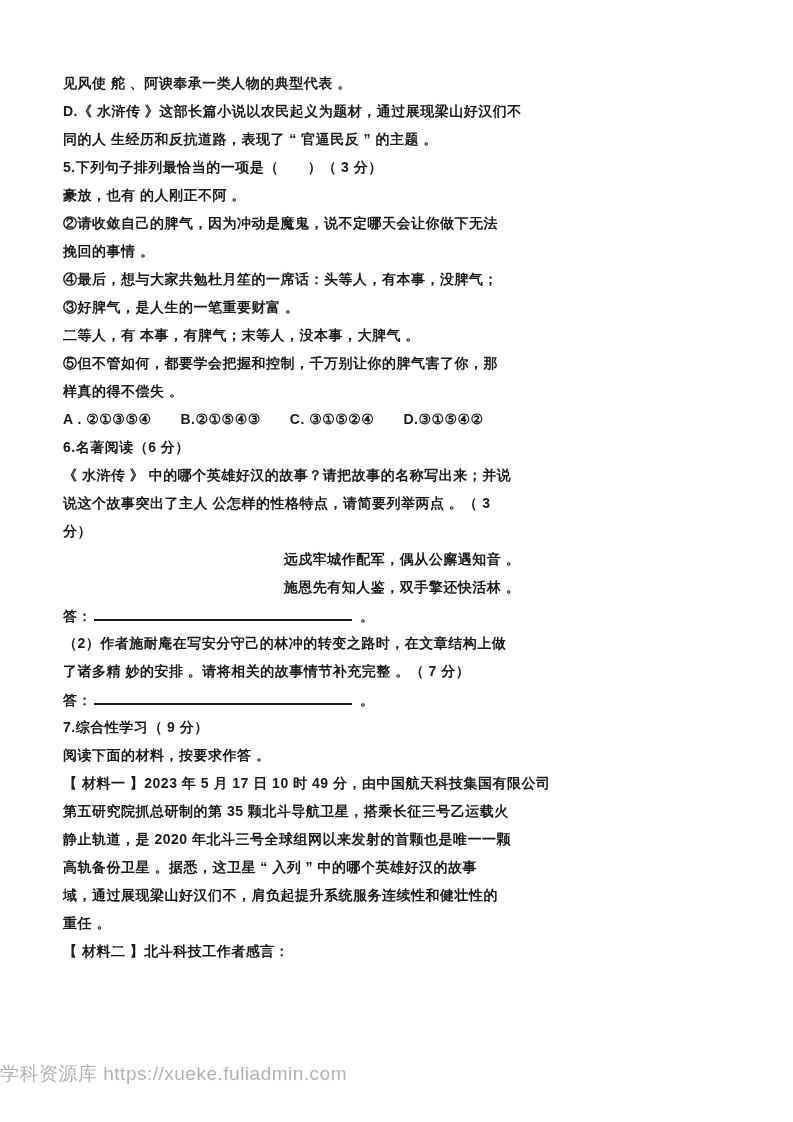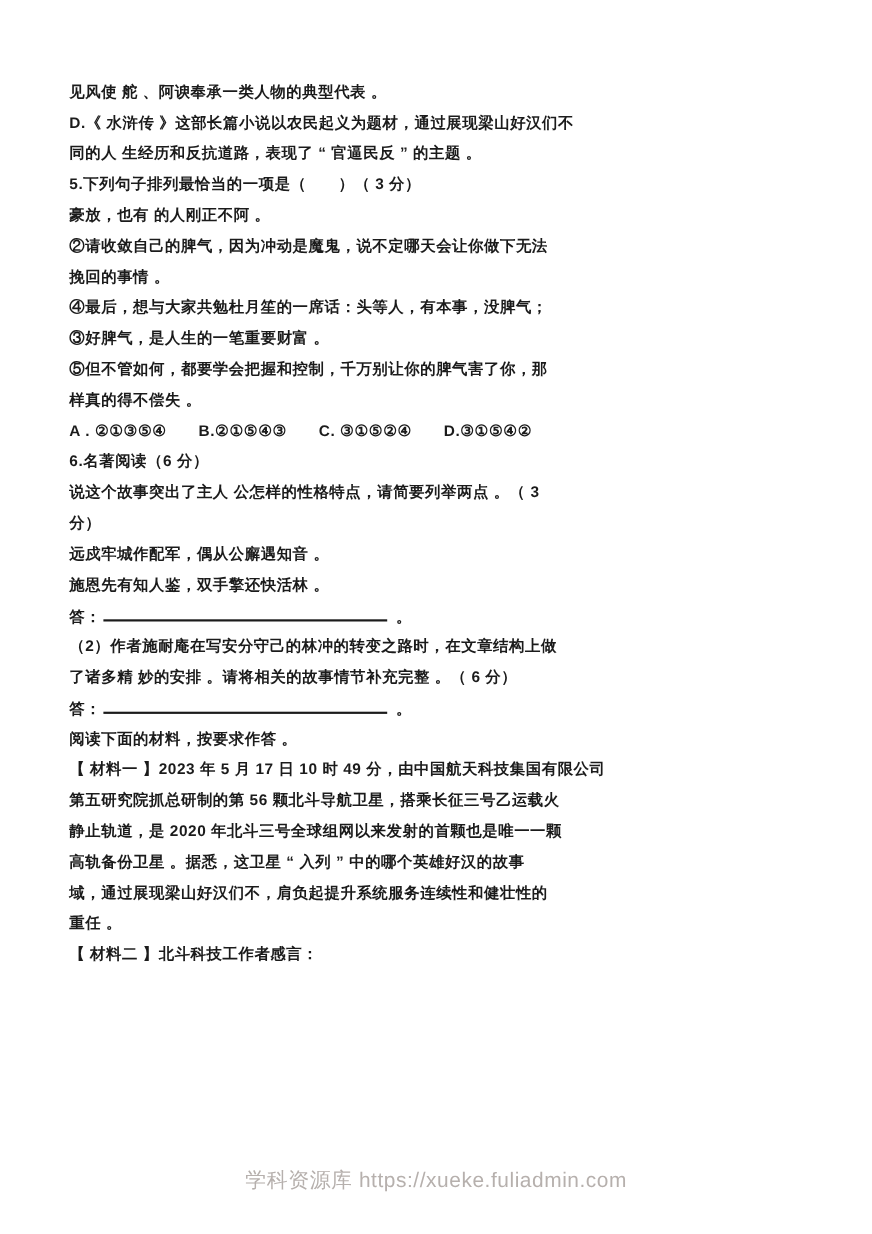--- a/index.html
+++ b/index.html
@@ -24,72 +24,75 @@
   .line {
     height: 28px;
     line-height: 28px;
     font-size: 14px;
     font-weight: 700;
     letter-spacing: 0.5px;
     color: #1b1b1b;
     white-space: nowrap;
   }
   .line.center {
-    text-align: left;
+    text-align: center;
   }
   .blank {
     display: inline-block;
     width: 258px;
     height: 18px;
     border-bottom: 2px solid #1b1b1b;
     margin: 0 8px 0 2px;
   }
   .footer {
     position: absolute;
     left: 0;
     right: 0;
     top: 1062px;
     height: 24px;
     line-height: 24px;
-    text-align: center;
+    text-align: left;
     font-size: 19px;
     font-weight: 400;
     letter-spacing: 0.5px;
     color: #b6b0ad;
   }
 </style>
 </head>
 <body>
 
 <div class="page" style="background: rgb(255, 255, 255);">
   <div class="doc" id="doc" style="color: rgb(27, 27, 27);">
       <div class="line">见风使 舵 、阿谀奉承一类人物的典型代表 。</div>
       <div class="line">D.《 水浒传 》这部长篇小说以农民起义为题材，通过展现梁山好汉们不</div>
       <div class="line">同的人 生经历和反抗道路，表现了 “ 官逼民反 ” 的主题 。</div>
       <div class="line">5.下列句子排列最恰当的一项是（　　）（ 3 分）</div>
       <div class="line">豪放，也有 的人刚正不阿 。</div>
       <div class="line">②请收敛自己的脾气，因为冲动是魔鬼，说不定哪天会让你做下无法</div>
       <div class="line">挽回的事情 。</div>
       <div class="line">④最后，想与大家共勉杜月笙的一席话：头等人，有本事，没脾气；</div>
       <div class="line">③好脾气，是人生的一笔重要财富 。</div>
+      <div class="line">二等人，有 本事，有脾气；末等人，没本事，大脾气 。</div>
       <div class="line">⑤但不管如何，都要学会把握和控制，千万别让你的脾气害了你，那</div>
       <div class="line">样真的得不偿失 。</div>
       <div class="line">A . ②①③⑤④　　B.②①⑤④③　　C. ③①⑤②④　　D.③①⑤④②</div>
       <div class="line">6.名著阅读（6 分）</div>
+      <div class="line">《 水浒传 》 中的哪个英雄好汉的故事？请把故事的名称写出来；并说</div>
       <div class="line">说这个故事突出了主人 公怎样的性格特点，请简要列举两点 。（ 3</div>
       <div class="line">分）</div>
       <div class="line center">远戍牢城作配军，偶从公廨遇知音 。</div>
       <div class="line center">施恩先有知人鉴，双手擎还快活林 。</div>
       <div class="line"><span>答：</span><span class="blank"></span><span>。</span></div>
       <div class="line">（2）作者施耐庵在写安分守己的林冲的转变之路时，在文章结构上做</div>
-      <div class="line">了诸多精 妙的安排 。请将相关的故事情节补充完整 。（ 6 分）</div>
+      <div class="line">了诸多精 妙的安排 。请将相关的故事情节补充完整 。（ 7 分）</div>
       <div class="line"><span>答：</span><span class="blank"></span><span>。</span></div>
+      <div class="line">7.综合性学习（ 9 分）</div>
       <div class="line">阅读下面的材料，按要求作答 。</div>
       <div class="line">【 材料一 】2023 年 5 月 17 日 10 时 49 分，由中国航天科技集国有限公司</div>
-      <div class="line">第五研究院抓总研制的第 56 颗北斗导航卫星，搭乘长征三号乙运载火</div>
+      <div class="line">第五研究院抓总研制的第 35 颗北斗导航卫星，搭乘长征三号乙运载火</div>
       <div class="line">静止轨道，是 2020 年北斗三号全球组网以来发射的首颗也是唯一一颗</div>
       <div class="line">高轨备份卫星 。据悉，这卫星 “ 入列 ” 中的哪个英雄好汉的故事</div>
       <div class="line">域，通过展现梁山好汉们不，肩负起提升系统服务连续性和健壮性的</div>
       <div class="line">重任 。</div>
       <div class="line">【 材料二 】北斗科技工作者感言：</div>
     </div>
   <div class="footer" style="color: rgb(182, 176, 173);">学科资源库 https://xueke.fuliadmin.com</div>
 </div>
 
 </body></html>

